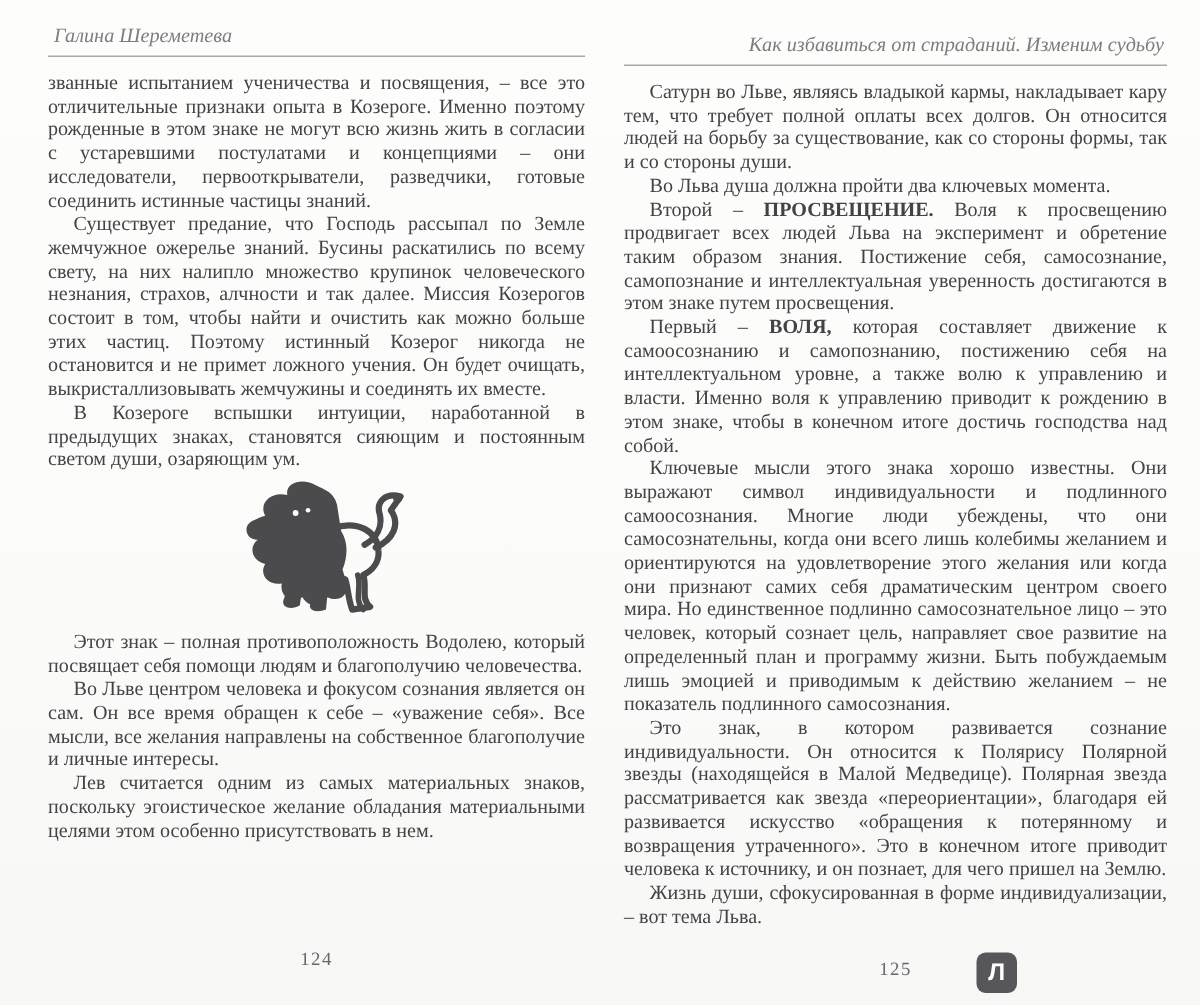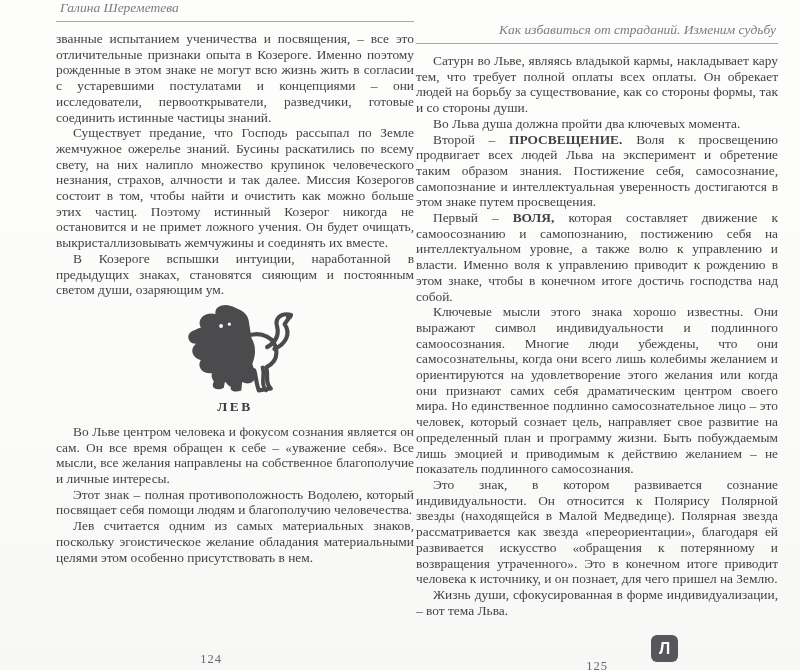--- a/index.html
+++ b/index.html
@@ -5,21 +5,21 @@
   html,body { margin:0; padding:0; }
   body { width:800px; height:670px; overflow:hidden; background:#f4f4f4; }
 
   .book {
     position:relative; width:800px; height:670px;
     background:linear-gradient(180deg,#fdfdfc 0%, #fbfbfa 60%, #f7f7f6 100%);
     font-family:"Liberation Serif", serif;
   }
 
   .page { position:absolute; }
-  .page-left  { left:32px;  top:0; width:358px;margin-left:24px; }
+  .page-left  { left:32px;  top:16px; width:358px; }
   .page-right { left:416px; top:22px; width:362px; }
 
   .running-head {
     font-style:italic; font-size:13.5px; color:#7c7c81;
     border-bottom:1px solid #a8a8ac; padding-bottom:5px;
   }
   .running-head.author  { text-align:left;  padding-left:4px;  }
   .running-head.title   { text-align:right; padding-right:2px;font-family:Liberation Serif, serif; }
 
   .body {
@@ -34,21 +34,21 @@
   .figure { width:134px; height:92px; margin:5px auto 0 auto; transform:translateX(10px); }
   .figure svg { display:block; width:134px; height:92px; }
 
   .section-heading {
     text-align:center; font-weight:bold; font-size:13.5px;
     letter-spacing:2.5px; color:#3d3d41; margin:4px 0 6px 0;
   }
 
   .page-number {
     position:absolute; text-align:center;
-    font-size:12.5px; color:#66666b; letter-spacing:1px;margin-top:20px;
+    font-size:12.5px; color:#66666b; letter-spacing:1px;
   }
   .page-number.left  { left:32px;  width:358px; top:632px; }
   .page-number.right { left:416px; width:362px; top:639px; }
 
   .watermark {
     position:absolute; left:651px; top:635px; width:27px; height:27px;
     border-radius:6px; display:flex; align-items:center; justify-content:center;
     color:#ffffff; font-family:"Liberation Sans", sans-serif;
     font-weight:bold; font-size:16px; line-height:1;
   }
@@ -82,34 +82,33 @@
 
         <path fill="none" stroke="currentColor" stroke-width="4.5" stroke-linejoin="round" stroke-linecap="round" d="M68,36 C86,30 100,38 101,52 C102,61 96,67 90,70 C93,79 88,87 95,93 L82,95 C79,87 79,79 77,73 L67,71"></path>
 
         <path fill="none" stroke="currentColor" stroke-width="4" stroke-linecap="round" d="M86,70 C89,79 83,88 90,95"></path>
 
         <path fill="none" stroke="currentColor" stroke-width="4.5" stroke-linecap="round" stroke-linejoin="round" d="M99,50 C112,44 117,33 110,23 L117,13 C106,10 99,17 102,26 C104,35 100,43 91,48"></path>
         <circle cx="115" cy="14" r="3.5" fill="currentColor"></circle>
       </svg>
     </div>
 
-    <div class="section-heading">ЛЕВ</div>
 
     <div class="body">
+        <p><span>Этот знак – полная противоположность Водолею, который посвящает себя помощи людям и благополучию человечества.</span></p>
         <p><span>Во Льве центром человека и фокусом сознания является он сам. Он все время обращен к себе – «уважение себя». Все мысли, все желания направлены на собственное благополучие и личные интересы.</span></p>
-        <p><span>Этот знак – полная противоположность Водолею, который посвящает себя помощи людям и благополучию человечества.</span></p>
         <p><span>Лев считается одним из самых материальных знаков, поскольку эгоистическое желание обладания материальными целями этом особенно присутствовать в нем.</span></p>
       </div>
   </div>
 
   <div class="page page-right">
     <div class="running-head title">Как избавиться от страданий. Изменим судьбу</div>
 
     <div class="body">
-        <p><span>Сатурн во Льве, являясь владыкой кармы, накладывает кару тем, что требует полной оплаты всех оплаты. Он обрекает людей на борьбу за существование, как со стороны формы, так и со стороны души.</span></p>
+        <p><span>Сатурн во Льве, являясь владыкой кармы, накладывает кару тем, что требует полной оплаты всех долгов. Он относится людей на борьбу за существование, как со стороны формы, так и со стороны души.</span></p>
         <p><span>Во Льва душа должна пройти два ключевых момента.</span></p>
         <p><span>Второй – </span><span class="b">ПРОСВЕЩЕНИЕ.</span><span> Воля к просвещению продвигает всех людей Льва на эксперимент и обретение таким образом знания. Постижение себя, самосознание, самопознание и интеллектуальная уверенность достигаются в этом знаке путем просвещения.</span></p>
         <p><span>Первый – </span><span class="b">ВОЛЯ,</span><span> которая составляет движение к самоосознанию и самопознанию, постижению себя на интеллектуальном уровне, а также волю к управлению и власти. Именно воля к управлению приводит к рождению в этом знаке, чтобы в конечном итоге достичь господства над собой.</span></p>
         <p><span>Ключевые мысли этого знака хорошо известны. Они выражают символ индивидуальности и подлинного самоосознания. Многие люди убеждены, что они самосознательны, когда они всего лишь колебимы желанием и ориентируются на удовлетворение этого желания или когда они признают самих себя драматическим центром своего мира. Но единственное подлинно самосознательное лицо – это человек, который сознает цель, направляет свое развитие на определенный план и программу жизни. Быть побуждаемым лишь эмоцией и приводимым к действию желанием – не показатель подлинного самосознания.</span></p>
         <p><span>Это знак, в котором развивается сознание индивидуальности. Он относится к Полярису Полярной звезды (находящейся в Малой Медведице). Полярная звезда рассматривается как звезда «переориентации», благодаря ей развивается искусство «обращения к потерянному и возвращения утраченного». Это в конечном итоге приводит человека к источнику, и он познает, для чего пришел на Землю.</span></p>
         <p><span>Жизнь души, сфокусированная в форме индивидуализации, – вот тема Льва.</span></p>
       </div>
   </div>
 
   <div class="page-number left">124</div>

